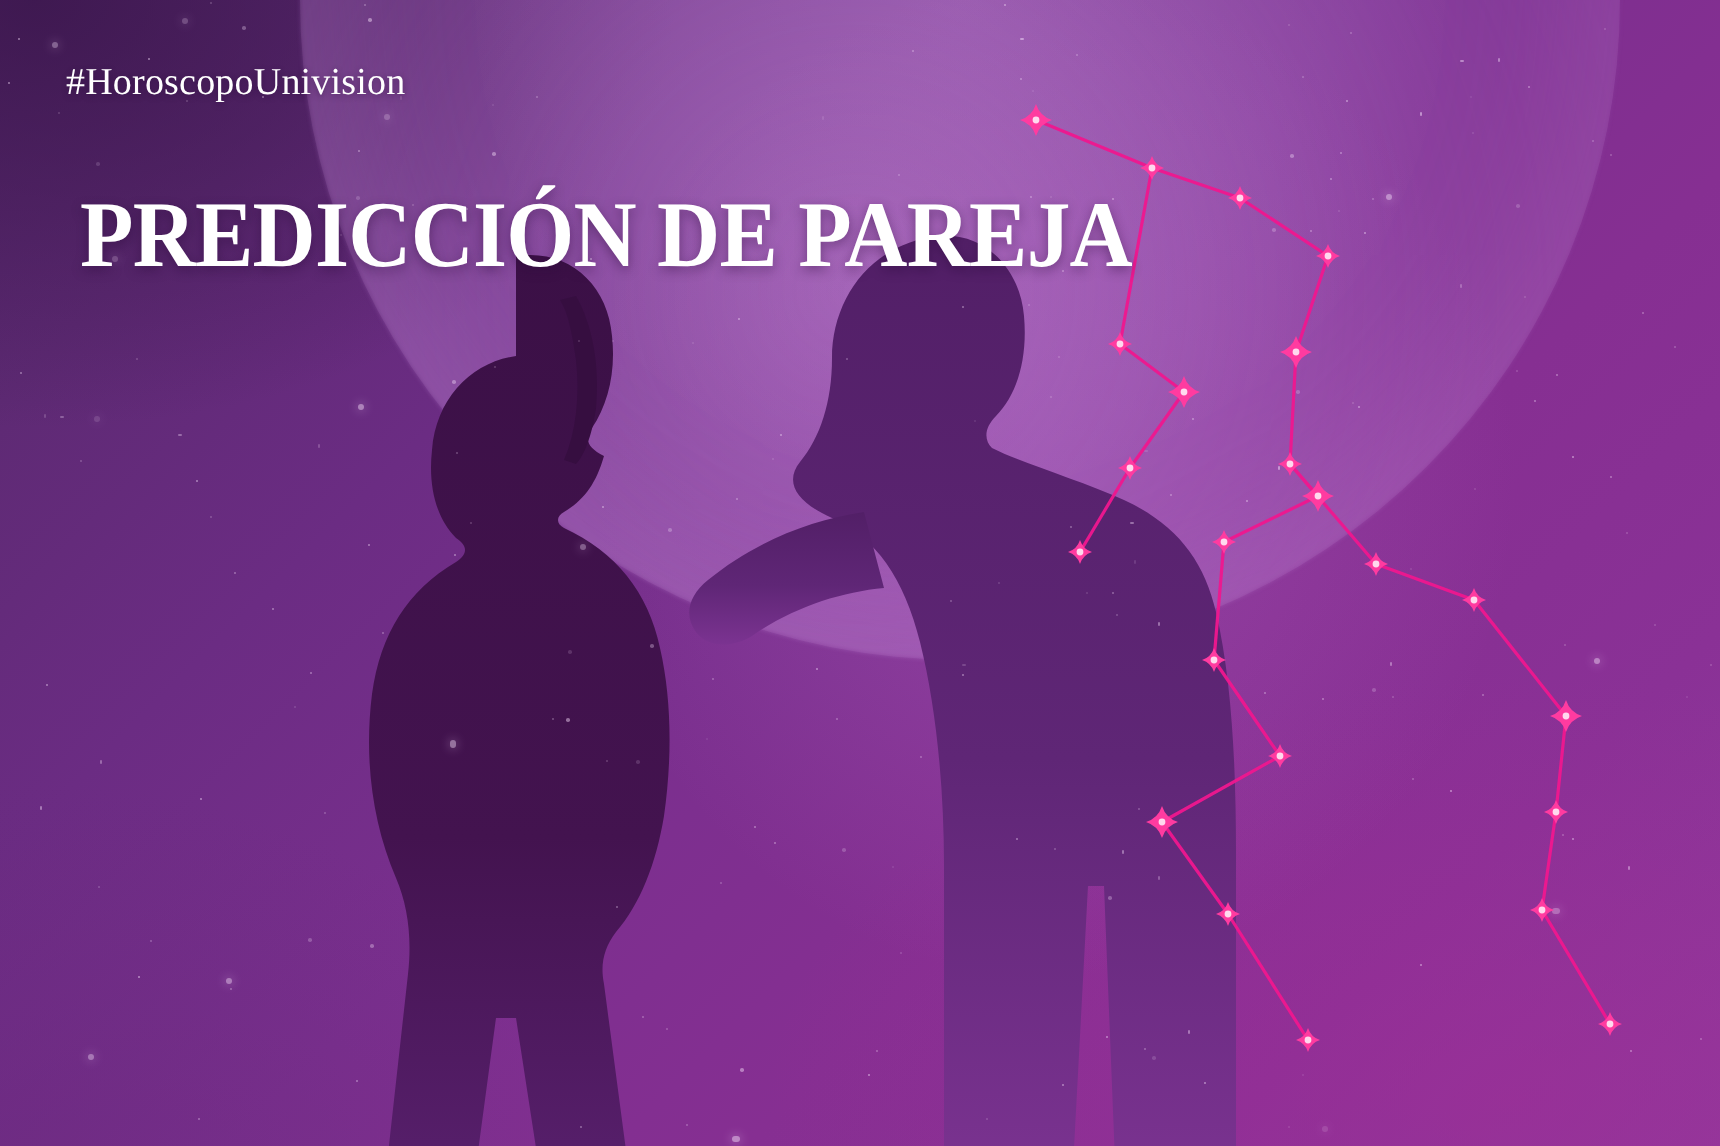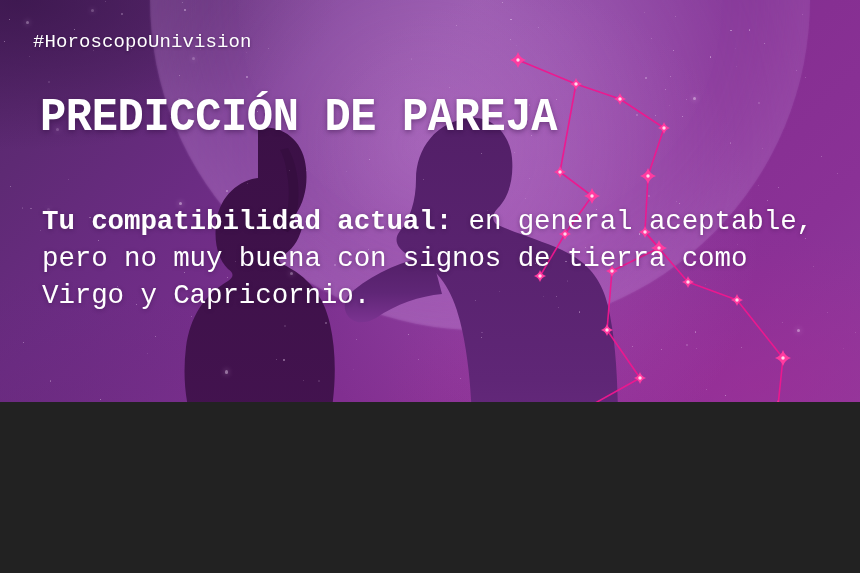--- a/index.html
+++ b/index.html
@@ -1,22 +1,22 @@
 <!DOCTYPE html>
 <html><head>
 <meta charset="utf-8">
 <style>
   html,body{margin:0;padding:0;background:#222;}
   *{box-sizing:border-box;}
 
   #card{
     position:relative;
-    width:860px;height:402px;
+    width:860px;height:573px;
     overflow:hidden;
-    font-family:Liberation Mono, monospace;
+    font-family:Liberation Serif, serif;
     background:#6d2a80;
   }
 
   
   .bg-base{
     position:absolute;inset:0;
     background:
       linear-gradient(135deg,
         #55276b 0%,
         #5e2a74 14%,
@@ -537,19 +537,16 @@
           <path d="M540,270 Q541.44,274.56 546,276 Q541.44,277.44 540,282 Q538.56,277.44 534,276 Q538.56,274.56 540,270 Z" fill="#ff3ba0"></path>
           <circle cx="540" cy="276" r="1.7" fill="#ffd9ee"></circle>
         </g>
       </g>
   </svg>
 
   <div class="hashtag">#HoroscopoUnivision</div>
 
   <div class="title">PREDICCIÓN DE PAREJA</div>
 
-  <div class="body" id="para1">
-    <b>Tu compatibilidad actual:</b><span> en general aceptable, pero no muy buena con signos de tierra como Virgo y Capricornio.</span>
-  </div>
 
 
   <div class="frame"></div>
 </div>
 
 </body></html>

